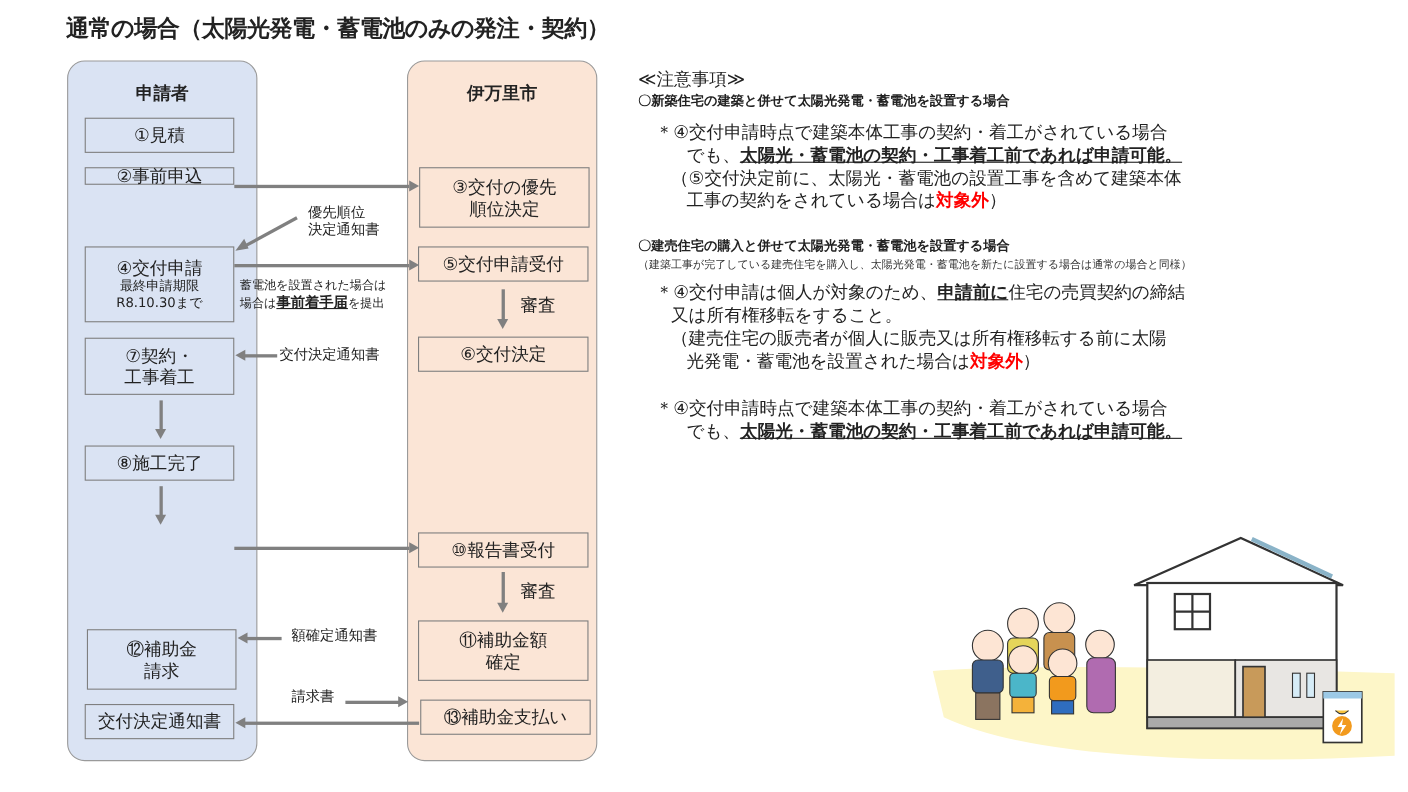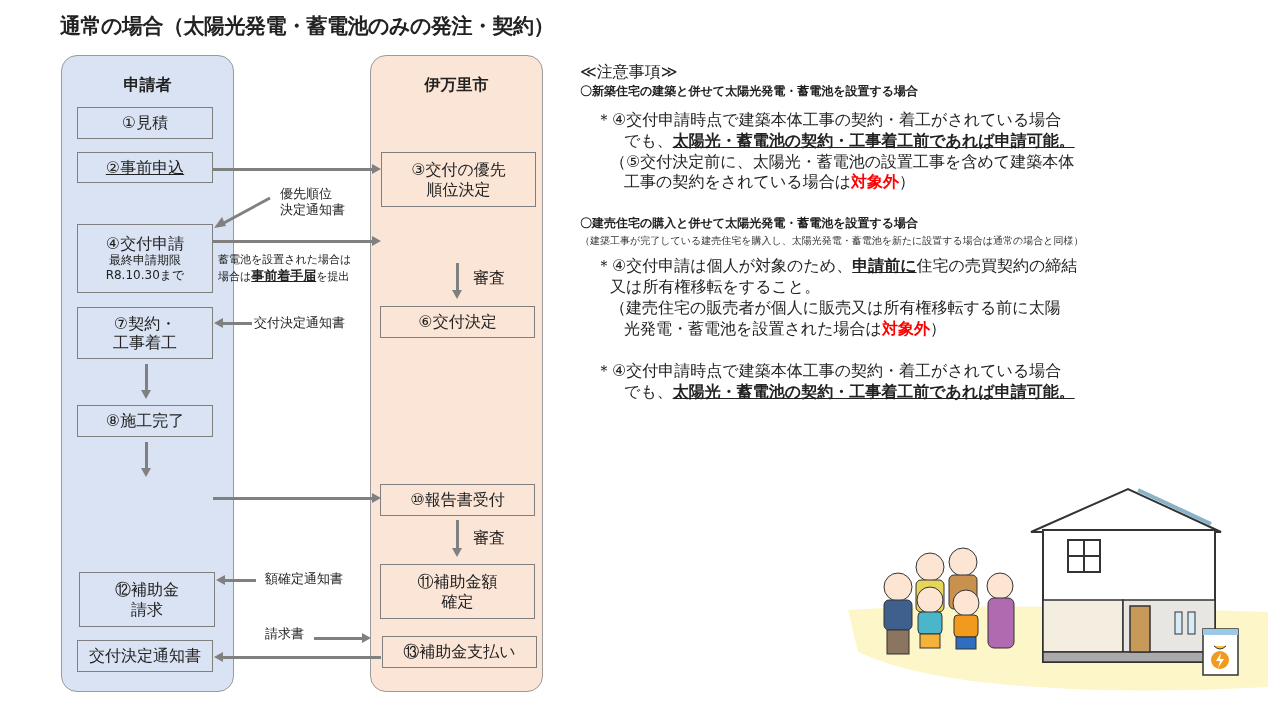--- a/index.html
+++ b/index.html
@@ -44,21 +44,21 @@
 </head>
 <body>
 
 <div class="title">通常の場合（太陽光発電・蓄電池のみの発注・契約）</div>
 
 <div class="lane lane-applicant">
   <div class="lane-title">申請者</div>
   <div class="box" style="left:15px;top:51px;width:136px;height:32px;">
     <span>①見積</span>
   </div>
-  <div class="box" style="left:15px;top:96px;width:136px;height:31px;text-decoration:underline;">
+  <div class="box" style="left:15px;top:96px;width:136px;height:16px;">
     <span>②事前申込</span>
   </div>
   <div class="box" style="left:15px;top:168px;width:136px;height:69px;">
     <span>④交付申請</span>
     <span class="sub">最終申請期限</span>
     <span class="sub">R8.10.30まで</span>
   </div>
   <div class="box" style="left:15px;top:251px;width:136px;height:52px;">
     <span>⑦契約・</span>
     <span>工事着工</span>
@@ -73,20 +73,23 @@
   <div class="box" style="left:15px;top:584px;width:136px;height:32px;">
     <span>交付決定通知書</span>
   </div>
 </div>
 
 <div class="lane lane-city">
   <div class="lane-title">伊万里市</div>
   <div class="box" style="left:10px;top:96px;width:155px;height:55px;">
     <span>③交付の優先</span>
     <span>順位決定</span>
+  </div>
+  <div class="box" style="left:9px;top:168px;width:155px;height:32px;">
+    <span>⑤交付申請受付</span>
   </div>
   <div class="box" style="left:9px;top:250px;width:155px;height:32px;">
     <span>⑥交付決定</span>
   </div>
   <div class="box" style="left:9px;top:428px;width:155px;height:32px;">
     <span>⑩報告書受付</span>
   </div>
   <div class="box" style="left:9px;top:508px;width:155px;height:55px;">
     <span>⑪補助金額</span>
     <span>確定</span>

